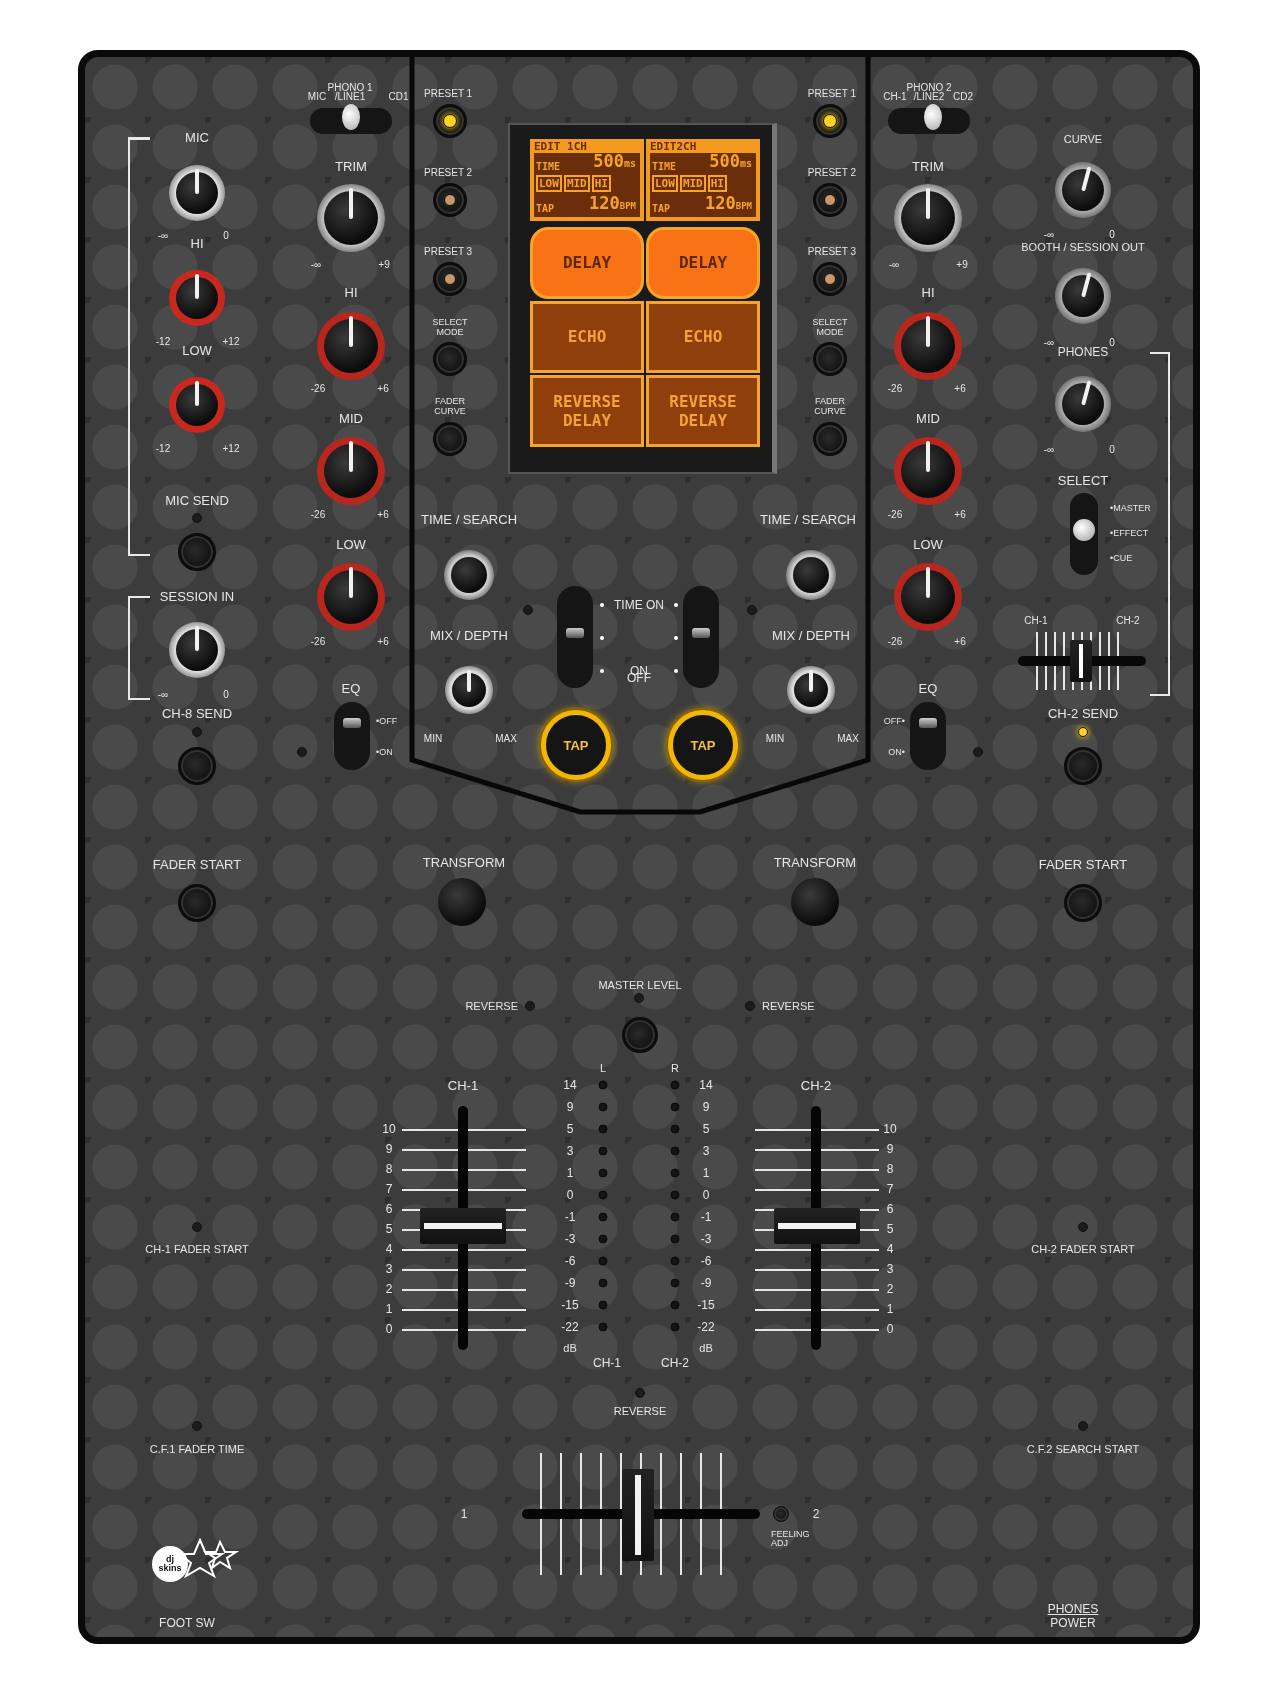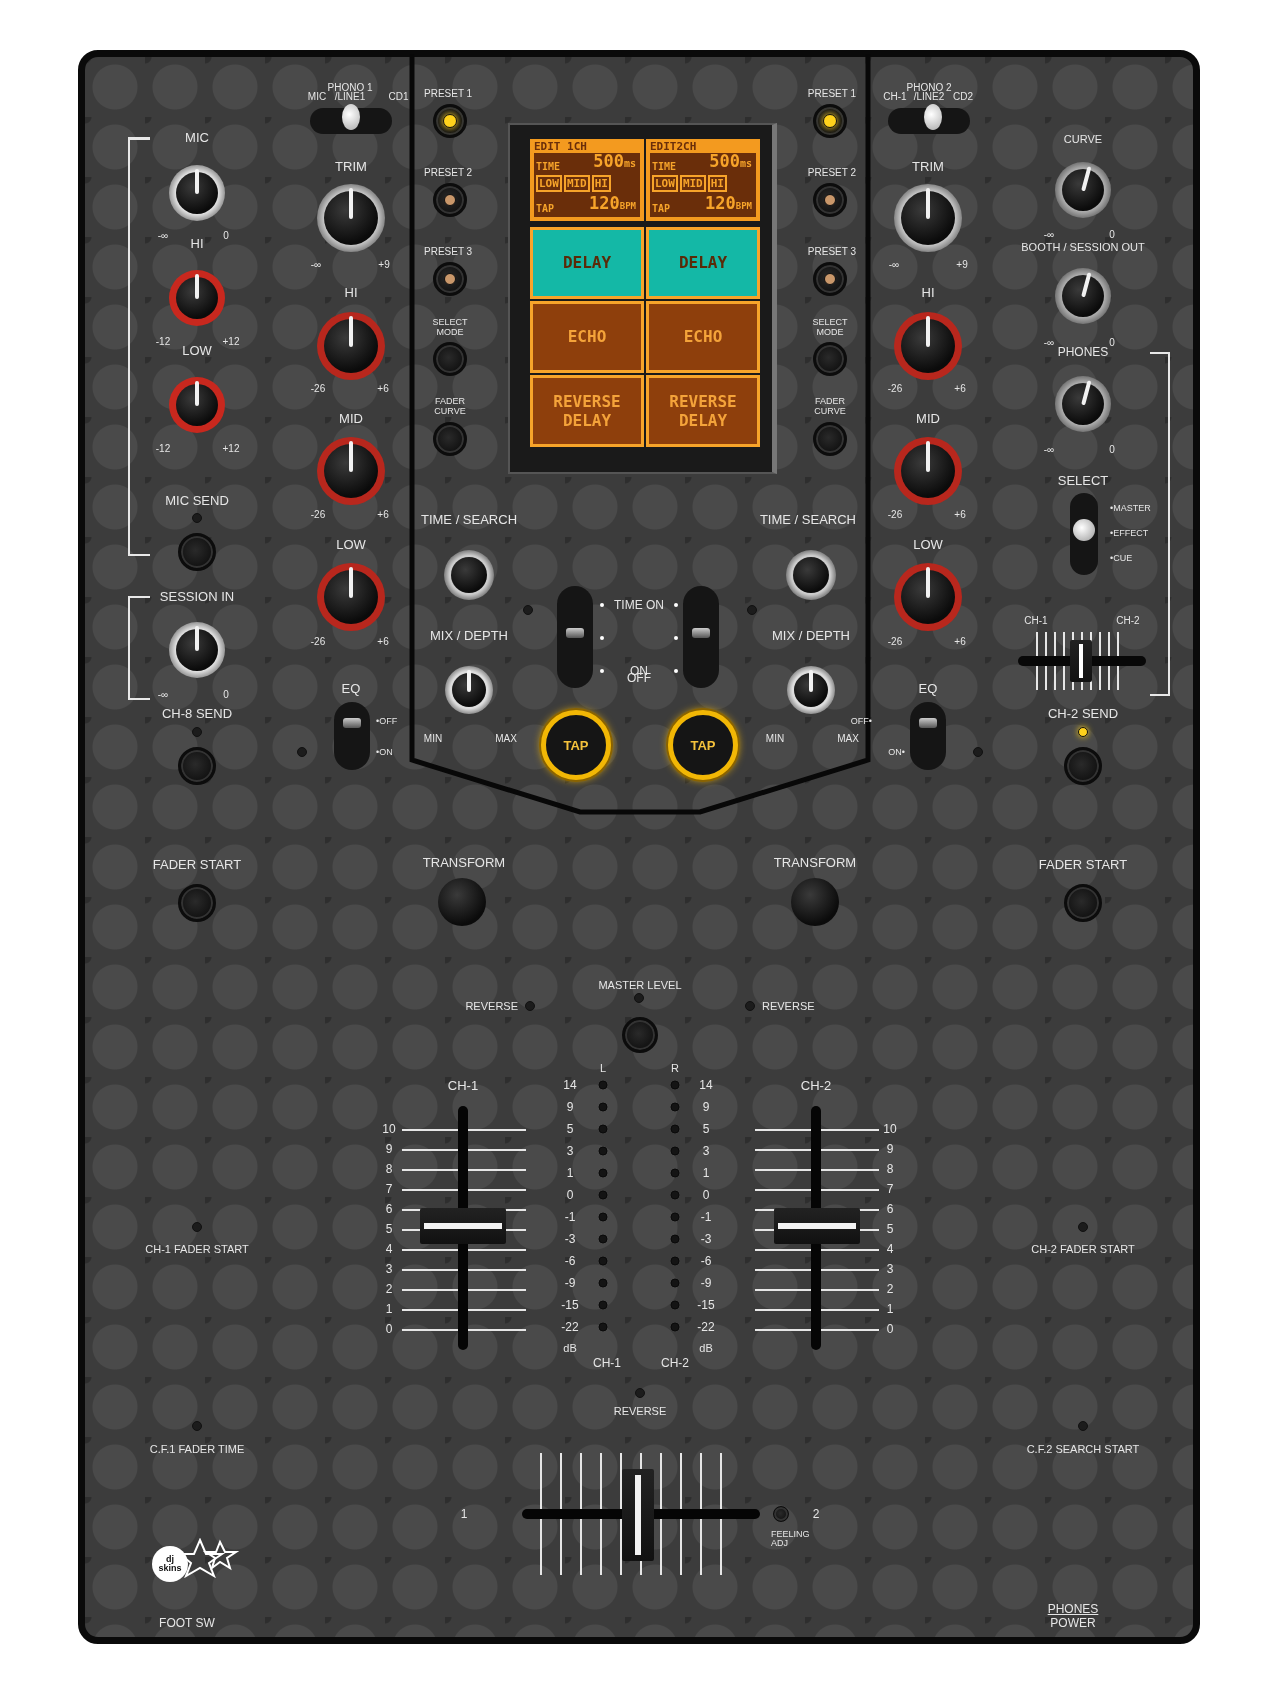--- a/index.html
+++ b/index.html
@@ -24,21 +24,21 @@
   .led{position:absolute;width:8px;height:8px;border-radius:50%;background:#1c1c1c;border:1px solid #111;transform:translate(-50%,-50%);}
   .led.on{background:#ffd21c;box-shadow:0 0 6px #ffd21c;}
   .bracket{position:absolute;border:2px solid #e8e8e8;border-right:none;}
   .lcd{position:absolute;left:508px;top:123px;width:262px;height:347px;background:#1a1a1a;border:2px solid #555;border-right:5px solid #777;}
   .lcd-col{position:absolute;top:14px;width:114px;}
   .lcd-info{position:absolute;left:0;top:0;width:114px;height:82px;background:#f39a1f;}
   .lcd-info .inner{position:absolute;left:4px;top:14px;right:4px;bottom:4px;background:#6a2e0a;}
   .lcd-info .title{position:absolute;left:4px;top:1px;font-size:11px;font-weight:bold;color:#6a2e0a;font-family:"DejaVu Sans Mono",monospace;}
   .lcd-row{position:absolute;left:2px;right:2px;font-family:"DejaVu Sans Mono",monospace;color:#f7a42a;font-weight:bold;}
   .lcd-btn{position:absolute;left:0;width:114px;height:72px;border:3px solid #f7a42a;box-sizing:border-box;display:flex;align-items:center;justify-content:center;text-align:center;font-family:"DejaVu Sans Mono",monospace;font-weight:bold;font-size:16px;line-height:1.2;}
-  .lcd-btn.active{background:#14b8a6;color:#5a2a08;}
+  .lcd-btn.active{background:#f97316;color:#5a2a08;border-radius:18px;}
   .lcd-btn.inactive{background:#8e3f0c;color:#f4a33a;}
   .slot{position:absolute;background:#151515;border-radius:20px;}
   .slot .lever{position:absolute;left:50%;transform:translateX(-50%);background:linear-gradient(#ccc,#555);border-radius:3px;}
   .tap{position:absolute;width:60px;height:60px;border-radius:50%;background:#151515;border:5px solid #f2b705;box-shadow:0 0 0 2px #8a6300,0 0 8px #f2b705;transform:translate(-50%,-50%);display:flex;align-items:center;justify-content:center;color:#f5c23c;font-weight:bold;font-size:13px;}
   .fader-track{position:absolute;width:10px;background:#050505;border-radius:5px;transform:translateX(-50%);}
   .scale-line{position:absolute;height:2px;background:#e6e6e6;}
   .fader-cap{position:absolute;background:linear-gradient(#222,#111);border-radius:2px;}
   .fader-cap .hl{position:absolute;left:4px;right:4px;top:50%;height:6px;margin-top:-3px;background:#f2f2f2;}
   .meter-led{position:absolute;width:7px;height:7px;border-radius:50%;background:#141414;border:1px solid #0a0a0a;transform:translate(-50%,-50%);}
 </style>
@@ -316,21 +316,21 @@
     <div class="cap"></div>
     <div class="ind"></div>
 </div>
 <div class="lbl sm" style="left:895px;top:637px;">-26</div>
 <div class="lbl sm" style="left:960px;top:637px;">+6</div>
 
 <div class="lbl" style="left:928px;top:682px;">EQ</div>
 <div class="slot" style="left:910px;top:702px;width:36px;height:68px;">
   <div class="lever" style="top:16px;width:18px;height:10px;"></div>
 </div>
-<div class="lbl xs right" style="left:872px;top:717px;">OFF•</div>
+<div class="lbl xs right" style="left:905px;top:717px;">OFF•</div>
 <div class="lbl xs right" style="left:905px;top:748px;">ON•</div>
 <div class="led" style="left:978px;top:752px;"></div>
 
 <div class="lbl sm" style="left:1083px;top:134px;font-size:11px;">CURVE</div>
 <div class="knob" style="left:1083px;top:190px;width:56px;height:56px;">
   <div class="ring" style="background:radial-gradient(circle,#aaa 55%,#777 70%);"></div>
     <div class="cap"></div>
     <div class="ind" style="transform:rotate(15deg);transform-origin:bottom;"></div>
 </div>
 <div class="lbl sm" style="left:1049px;top:230px;">-∞</div>

